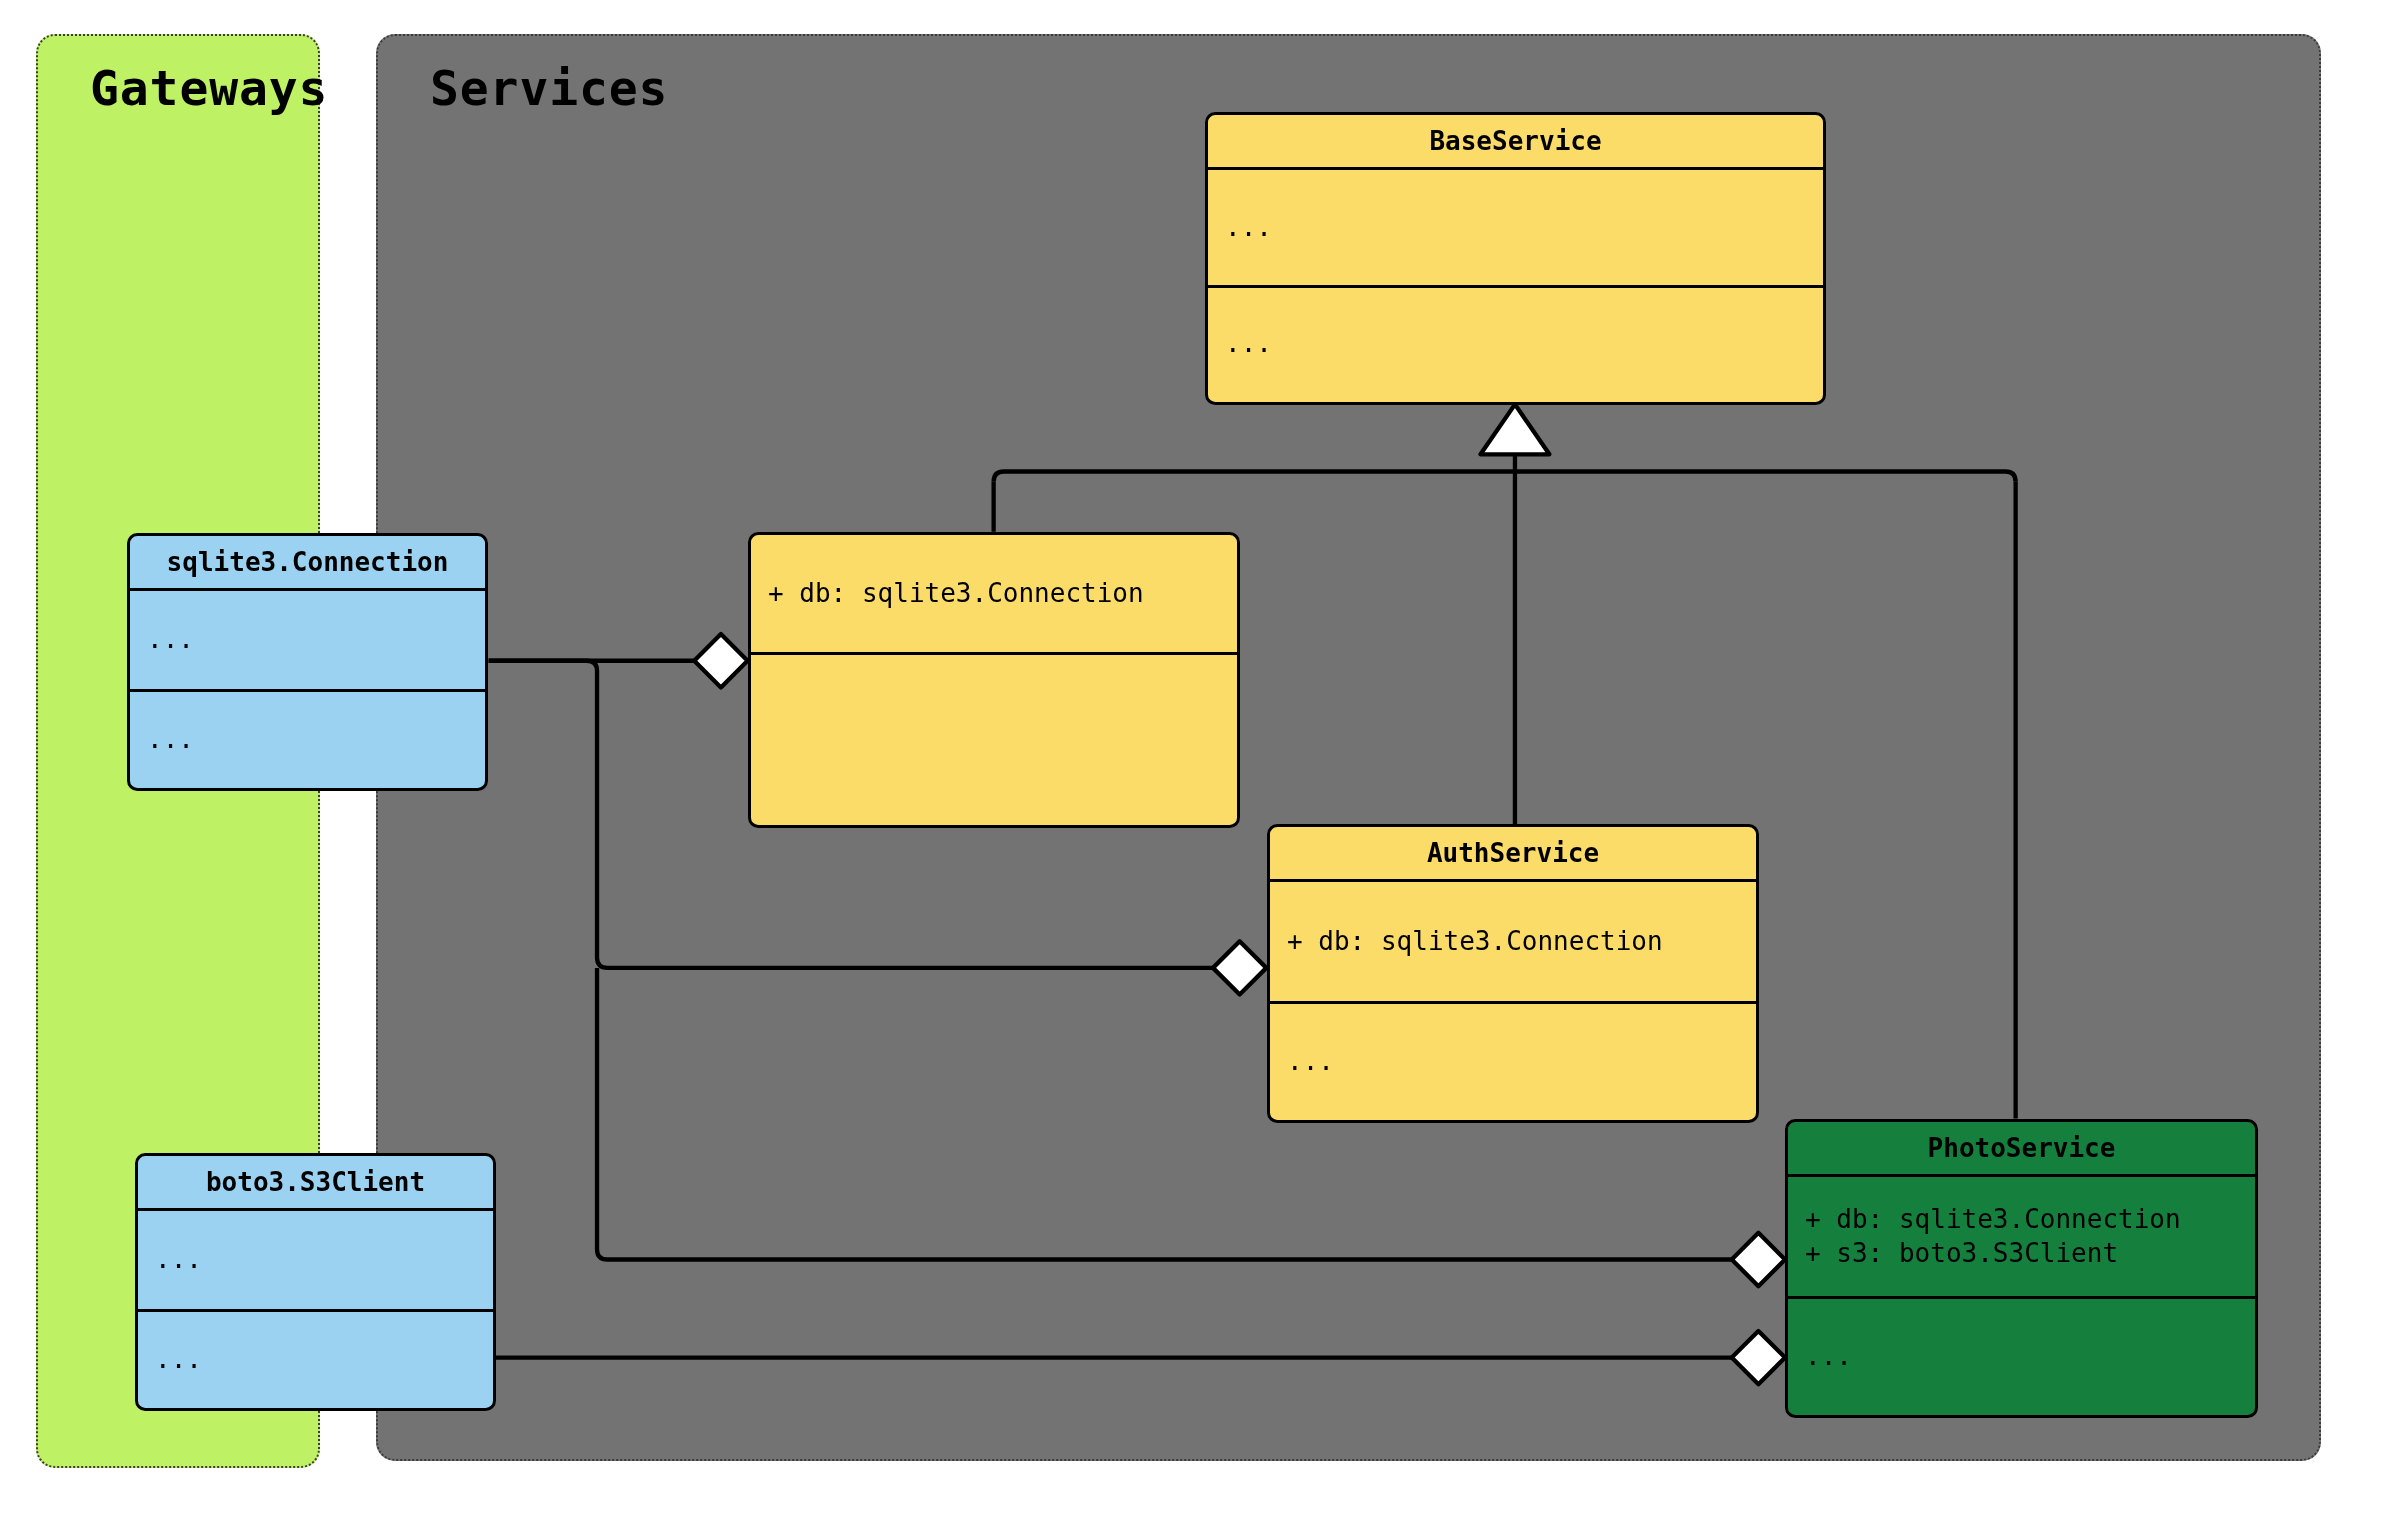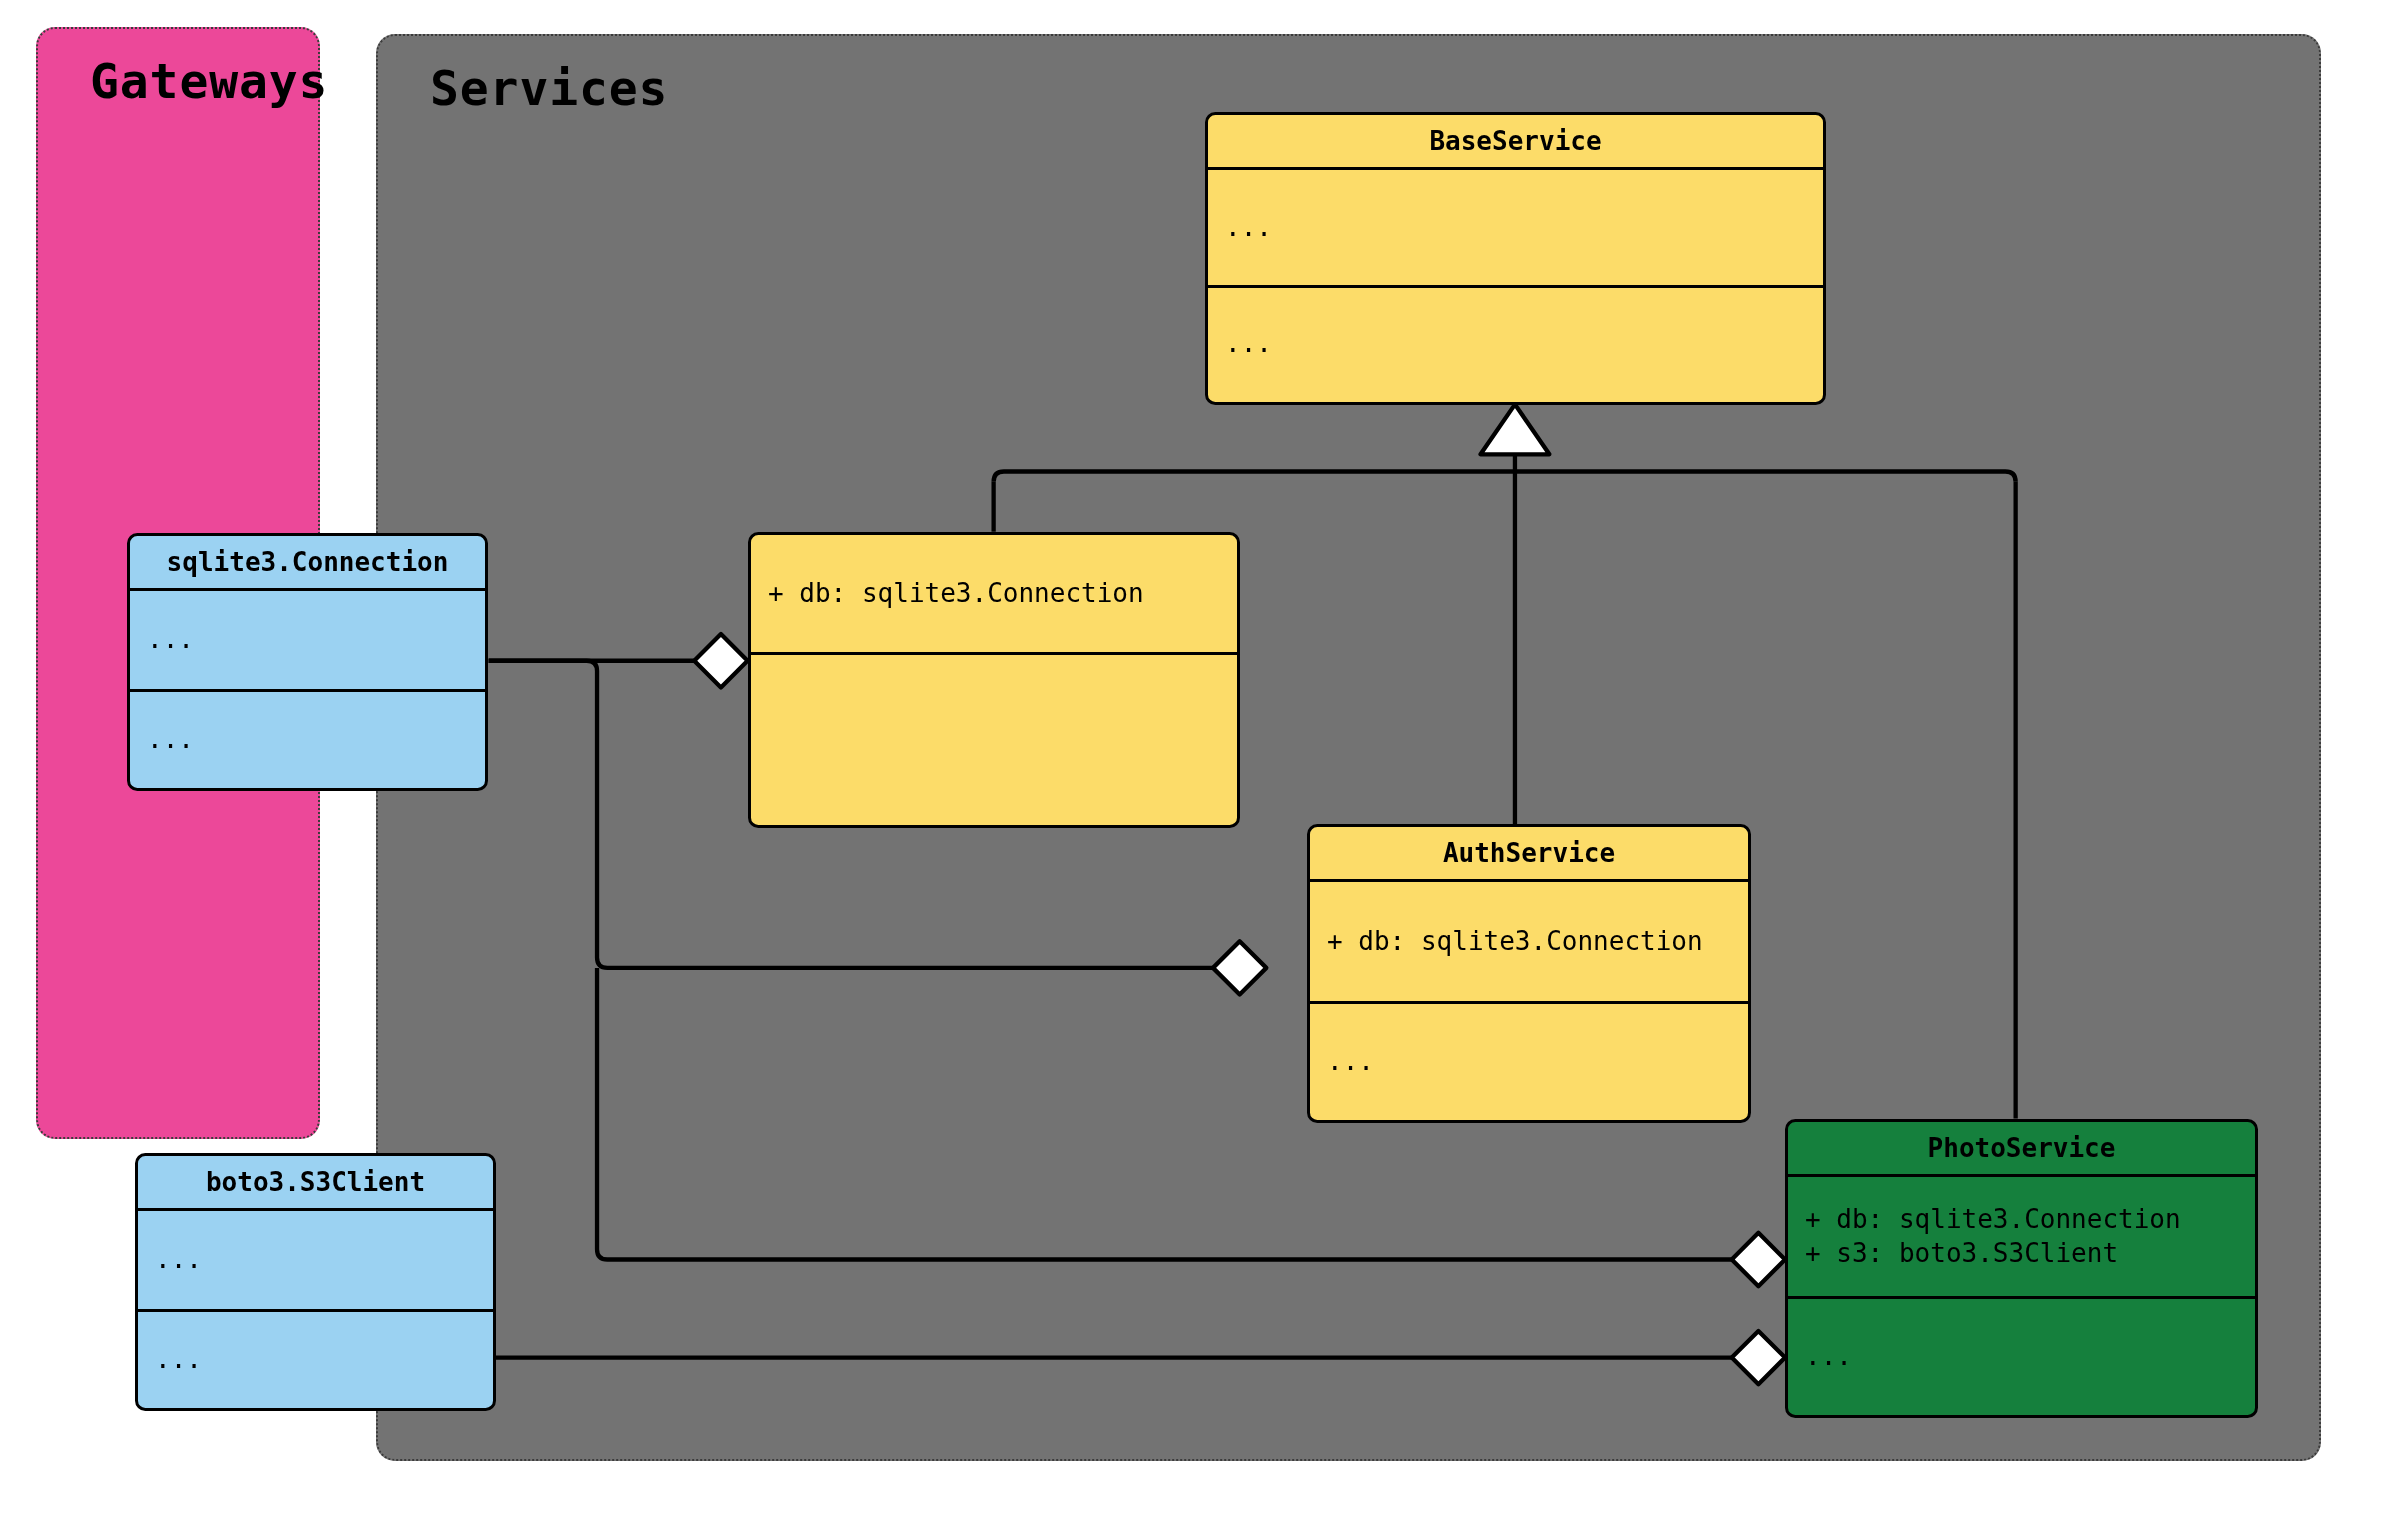--- a/index.html
+++ b/index.html
@@ -74,21 +74,21 @@
     height: 1534px;
     z-index: 2;
     pointer-events: none;
   }
 </style>
 </head>
 <body>
 
 <div id="canvas">
 
-  <div class="package" id="pkg-gateways" style="left: 36px; top: 27px; width: 284px; height: 1112px; background: #ec4899; border-color: rgb(59, 59, 59);">
+  <div class="package" id="pkg-gateways" style="left: 36px; top: 34px; width: 284px; height: 1434px; background: #bef264; border-color: rgb(59, 59, 59);">
     <div class="package-title" id="pkg-gateways-title" style="left: 52px; top: 24px;">Gateways</div>
   </div>
 
   <div class="package" id="pkg-services" style="left: 376px; top: 34px; width: 1945px; height: 1427px; background: #737373; border-color: rgb(59, 59, 59);">
     <div class="package-title" id="pkg-services-title" style="left: 52px; top: 24px;">Services</div>
   </div>
 
   <svg id="wires" viewBox="0 0 2777 1783">
     <g fill="none" stroke="#000000" stroke-width="5" stroke-linecap="butt" stroke-linejoin="round">
 
@@ -126,21 +126,21 @@
       </div>
       <div class="classbox" style="left: 1205px; top: 112px; width: 621px; height: 293px; background: rgb(252, 220, 105);">
         <div class="cb-title" style="height: 55px;">BaseService</div>
         <div class="cb-compart" style="height: 115px;"><span class="row">...</span></div>
         <div class="cb-compart divider" style="height: 115px;"><span class="row">...</span></div>
       </div>
       <div class="classbox" style="left: 748px; top: 532px; width: 492px; height: 296px; background: rgb(252, 220, 105);">
         <div class="cb-compart" style="height: 117px;"><span class="row">+ db: sqlite3.Connection</span></div>
         <div class="cb-compart divider" style="height: 117px;"><span class="row"></span></div>
       </div>
-      <div class="classbox" style="left: 1267px; top: 824px; width: 444px; height: 299px; background: rgb(252, 220, 105); margin-left: 40px;">
+      <div class="classbox" style="left: 1267px; top: 824px; width: 492px; height: 299px; background: rgb(252, 220, 105);">
         <div class="cb-title" style="height: 55px;">AuthService</div>
         <div class="cb-compart" style="height: 119px;"><span class="row">+ db: sqlite3.Connection</span></div>
         <div class="cb-compart divider" style="height: 119px;"><span class="row">...</span></div>
       </div>
       <div class="classbox" style="left: 1785px; top: 1119px; width: 473px; height: 299px; background: #15803d;">
         <div class="cb-title" style="height: 55px;">PhotoService</div>
         <div class="cb-compart" style="height: 119px;"><span class="row">+ db: sqlite3.Connection</span><span class="row">+ s3: boto3.S3Client</span></div>
         <div class="cb-compart divider" style="height: 119px;"><span class="row">...</span></div>
       </div>
     </div>

